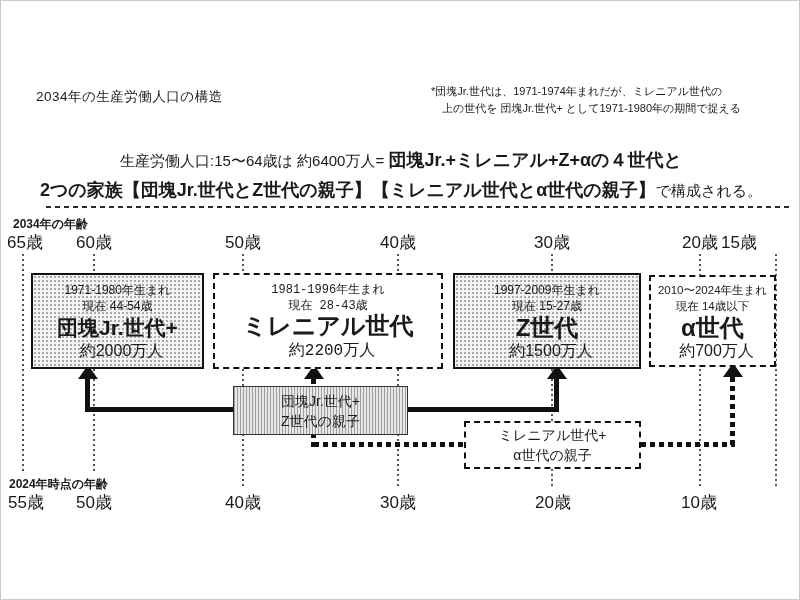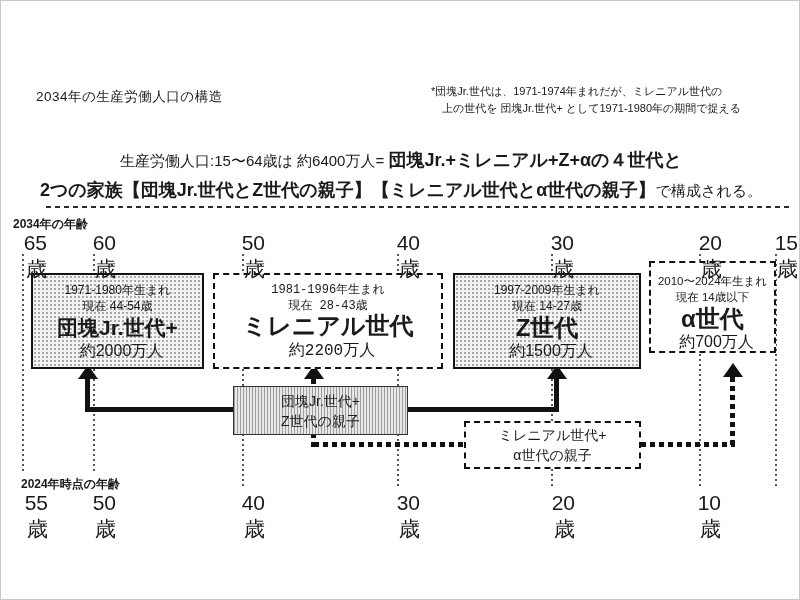--- a/index.html
+++ b/index.html
@@ -12,21 +12,21 @@
   .note { font-size:11px; line-height:16.5px; }
   .note .indent { padding-left:11px; }
 
   .headline { width:800px; text-align:center; white-space:nowrap; }
   .hl-reg { font-size:15px; }
   .hl-bold { font-size:18px; font-weight:bold; }
 
   .sep-dash { height:2px; background:repeating-linear-gradient(90deg,#2b2b2b 0 5px,transparent 5px 9px); }
 
   .axis-label { font-size:12px;font-weight:bold; }
-  .tick-label { font-size:21px; width:44px; text-align:right; z-index:4; }
+  .tick-label { font-size:17px; width:44px; text-align:center; z-index:4; }
 
   .tick-line { width:2px; background:repeating-linear-gradient(180deg,#555 0 2px,transparent 2px 5px); z-index:1; }
 
   .genbox { z-index:3; display:flex; flex-direction:column; align-items:center; justify-content:center; text-align:center; }
   .genbox.solid { border:2px solid #111; background-color:#f3f3f3;
     background-image:radial-gradient(#a9a9a9 .8px,transparent .9px); background-size:4px 4px; }
   .genbox.dashed { border:2px dashed #111; background:#fff; }
   .genbox .small { font-size:12px; line-height:16px; }
   .genbox .pop { font-size:16px; line-height:18px;margin-left:8px; }
   .genbox .name { font-weight:bold; line-height:28px; }
@@ -66,21 +66,21 @@
 
   <div class="abs sep-dash" style="left:45px; top:205px; width:745px;"></div>
 
   <div class="abs axis-label" style="left:12px; top:215px;">2034年の年齢</div>
   <div class="abs tick-label" style="left:2px;  top:230px;">65歳</div>
   <div class="abs tick-label" style="left:71px; top:230px;">60歳</div>
   <div class="abs tick-label" style="left:220px;top:230px;">50歳</div>
   <div class="abs tick-label" style="left:375px;top:230px;">40歳</div>
   <div class="abs tick-label" style="left:529px;top:230px;">30歳</div>
   <div class="abs tick-label" style="left:677px;top:230px;">20歳</div>
-  <div class="abs tick-label" style="left:753px;top:230px;">15歳</div>
+  <div class="abs tick-label" style="left:716px;top:230px;">15歳</div>
 
   <div class="abs tick-line" style="left:21px; top:253px; height:219px;"></div>
   <div class="abs tick-line" style="left:92px; top:253px; height:219px;"></div>
   <div class="abs tick-line" style="left:241px;top:253px; height:235px;"></div>
   <div class="abs tick-line" style="left:396px;top:253px; height:235px;"></div>
   <div class="abs tick-line" style="left:550px;top:253px; height:235px;"></div>
   <div class="abs tick-line" style="left:698px;top:253px; height:235px;"></div>
   <div class="abs tick-line" style="left:774px;top:253px; height:235px;"></div>
 
   <div class="abs genbox solid" style="left:30px; top:272px; width:173px; height:96px;">
@@ -92,26 +92,26 @@
 
   <div class="abs genbox dashed" style="left:212px; top:272px; width:230px; height:96px;font-family:Liberation Mono, monospace;">
     <div class="small">1981-1996年生まれ</div>
     <div class="small">現在 28-43歳</div>
     <div class="name name-lg">ミレニアル世代</div>
     <div class="pop">約2200万人</div>
   </div>
 
   <div class="abs genbox solid" style="left:452px; top:272px; width:188px; height:96px;">
     <div class="small">1997-2009年生まれ</div>
-    <div class="small">現在 14-27歳</div>
+    <div class="small">現在 15-27歳</div>
     <div class="name name-lg">Z世代</div>
     <div class="pop">約1500万人</div>
   </div>
 
-  <div class="abs genbox dashed" style="left:648px; top:260px; width:127px; height:92px; font-size:11px;justify-content:flex-end;">
+  <div class="abs genbox dashed" style="left:648px; top:274px; width:127px; height:92px; font-size:11px;">
     <div class="small" style="font-size:11.5px;">2010〜2024年生まれ</div>
     <div class="small" style="font-size:11.5px;">現在 14歳以下</div>
     <div class="name name-lg">α世代</div>
     <div class="pop">約700万人</div>
   </div>
 
   <div class="abs solid-line" style="left:85px; top:406px; width:472px; height:5px;"></div>
   <div class="abs solid-line" style="left:84px; top:376px; width:5px; height:35px;"></div>
   <div class="abs arrow-up" style="left:77px; top:364px;"></div>
   <div class="abs solid-line" style="left:553px; top:376px; width:5px; height:35px;"></div>
@@ -127,21 +127,21 @@
   <div class="abs dot-h" style="left:313px; top:441px; width:150px;"></div>
   <div class="abs dot-h" style="left:640px; top:441px; width:94px;"></div>
   <div class="abs dot-v" style="left:729px; top:376px; height:70px;"></div>
   <div class="abs arrow-up" style="left:722px; top:362px;"></div>
 
   <div class="abs fambox dashedbox" style="left:463px; top:420px; width:177px; height:48px;">
     <div>ミレニアル世代+</div>
     <div>α世代の親子</div>
   </div>
 
-  <div class="abs axis-label" style="left:20px; top:475px;">2024年時点の年齢</div>
+  <div class="abs axis-label" style="left:8px; top:475px;">2024年時点の年齢</div>
   <div class="abs tick-label" style="left:3px;  top:490px;">55歳</div>
   <div class="abs tick-label" style="left:71px; top:490px;">50歳</div>
   <div class="abs tick-label" style="left:220px;top:490px;">40歳</div>
   <div class="abs tick-label" style="left:375px;top:490px;">30歳</div>
   <div class="abs tick-label" style="left:530px;top:490px;">20歳</div>
   <div class="abs tick-label" style="left:676px;top:490px;">10歳</div>
 
 </div>
 
 </body></html>

